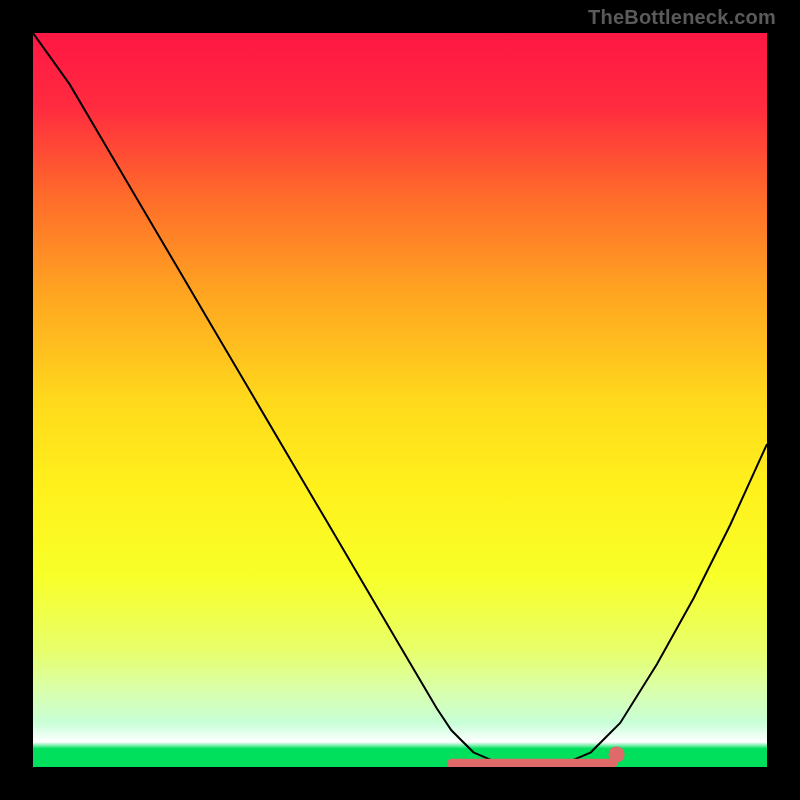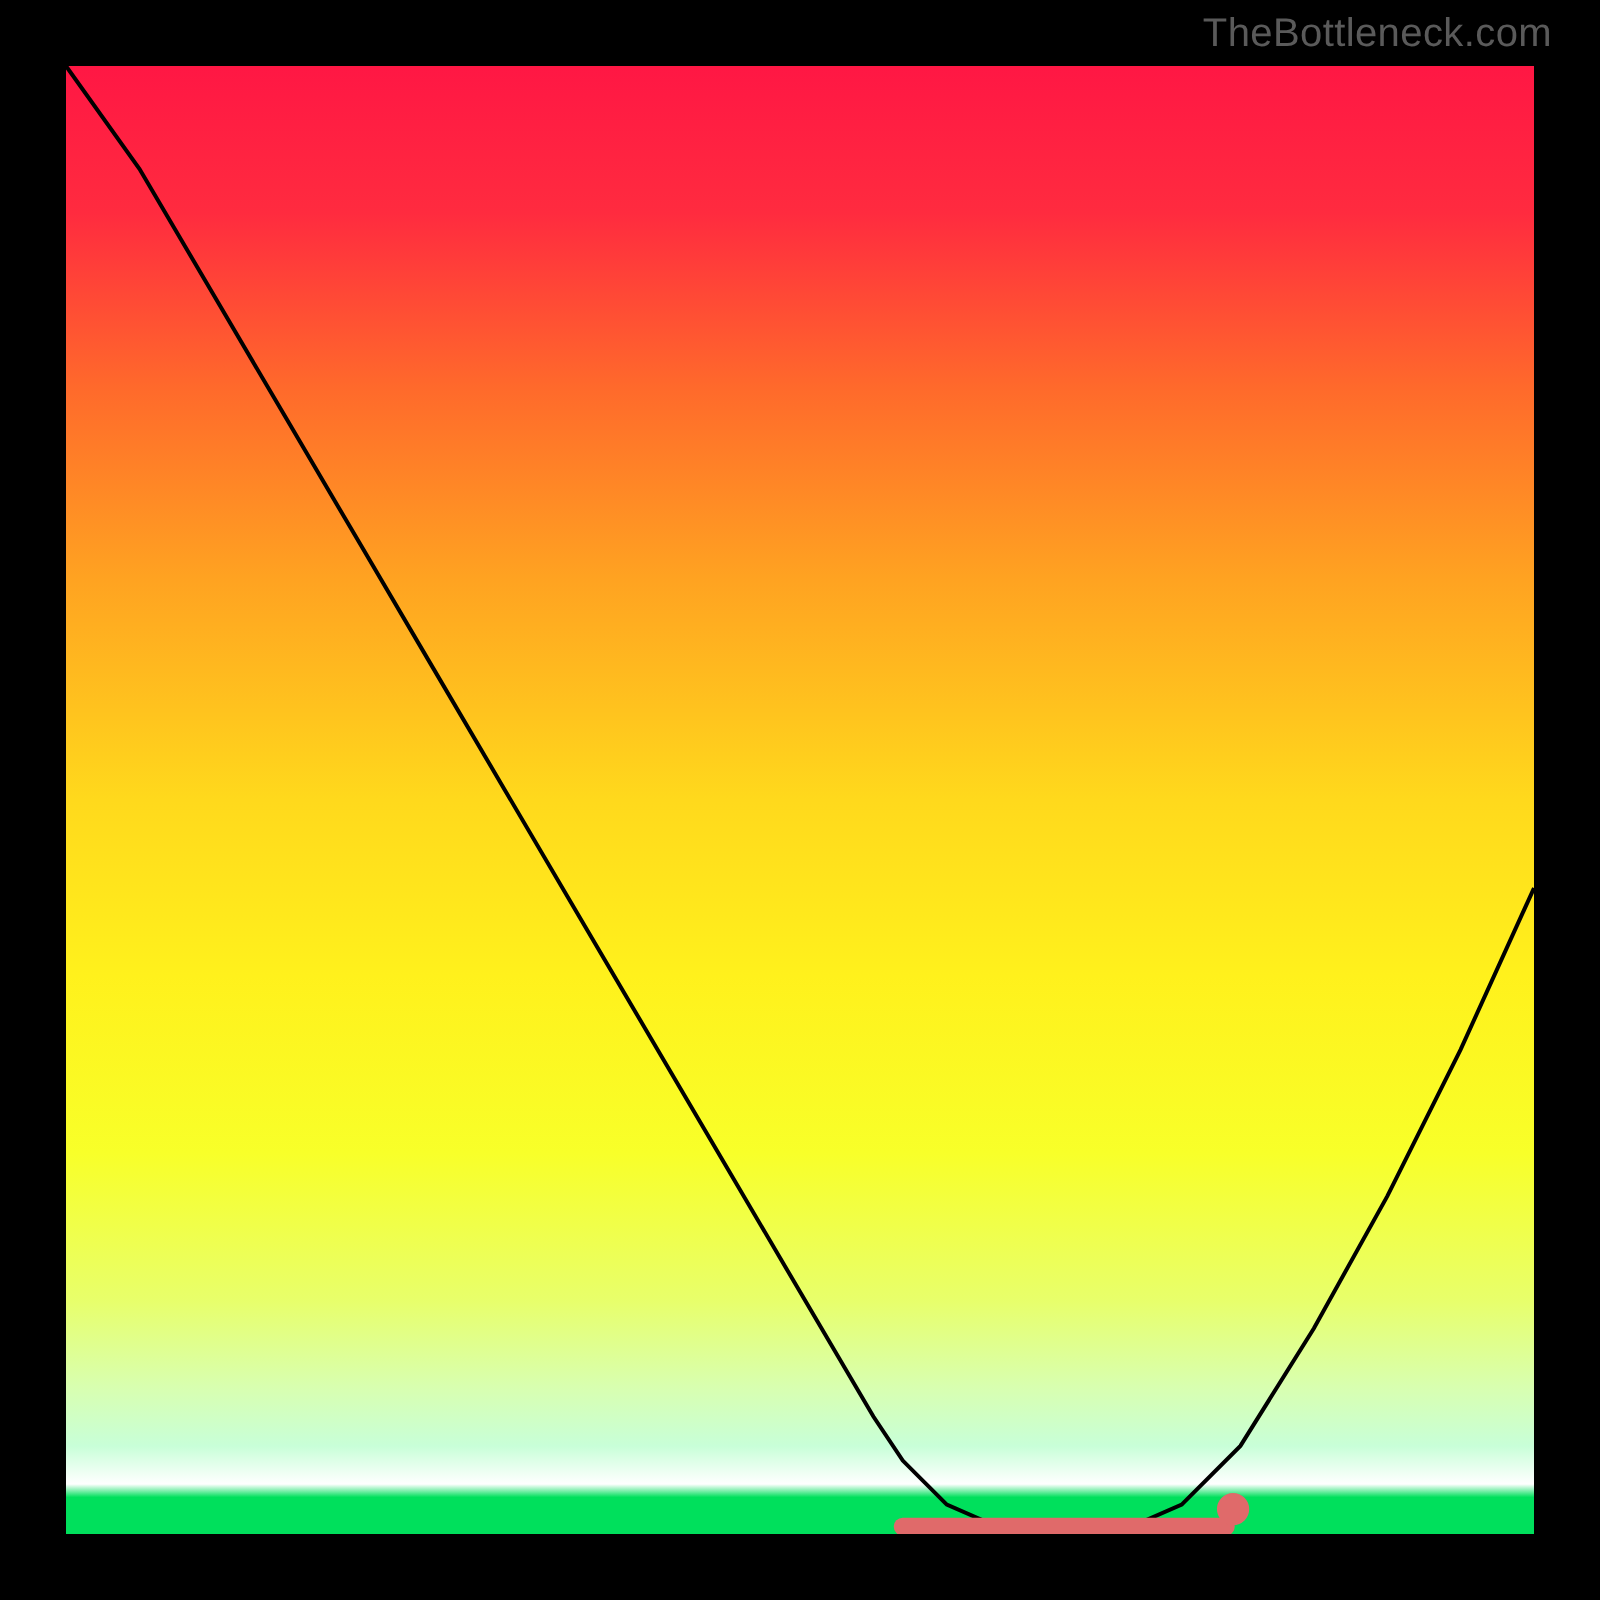--- a/index.html
+++ b/index.html
@@ -38,21 +38,21 @@
     position: absolute;
     top: 0;
     left: 0;
     width: 100%;
     height: 100%;
   }
   .watermark {
     position: absolute;
     color: #5a5a5a;
     font-size: 20px;
-    font-weight: 400;
+    font-weight: 700;
     letter-spacing: 0.2px;
   }
 </style>
 </head>
 <body>
 
 <div class="frame">
 
   <div class="plot-area">
 

